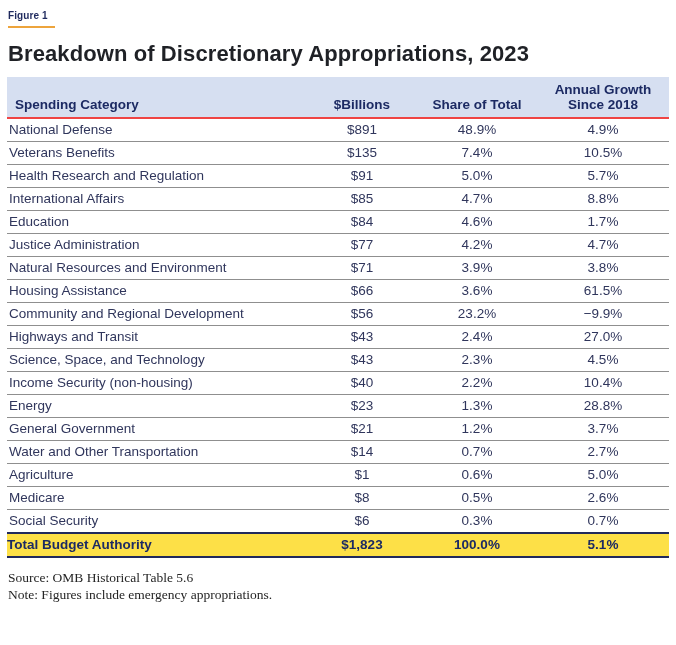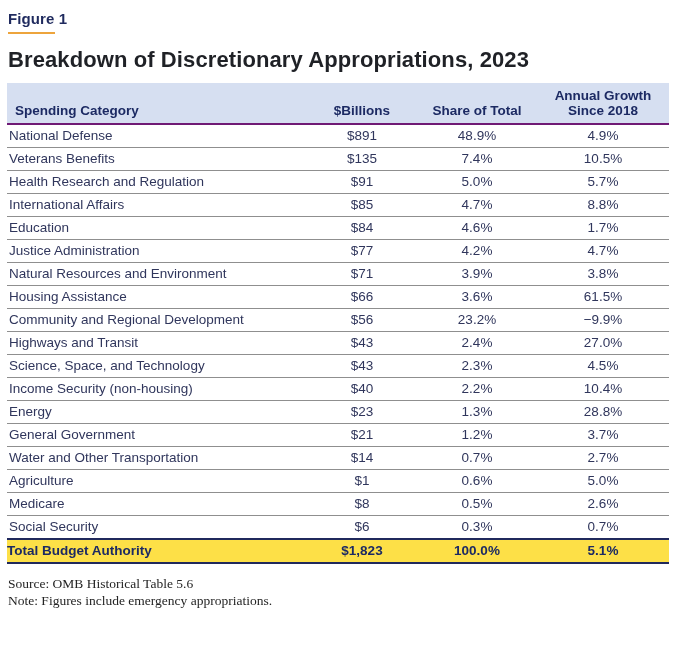--- a/index.html
+++ b/index.html
@@ -12,21 +12,21 @@
     font-family: "Liberation Sans", sans-serif;
   }
   .page {
     padding: 0 7px;
     box-sizing: border-box;
     width: 676px;
   }
   .figure-label {
     padding-top: 10px;
     margin-left: 1px;
-    font-size: 15px;
+    font-size: 10px;
     font-weight: bold;
     color: #1f2a5e;
     letter-spacing: 0.1px;
   }
   .figure-underline {
     width: 47px;
     height: 2px;
     background: #eda43c;
     margin: 5px 0 0 1px;
   }
@@ -51,21 +51,21 @@
   thead tr {
     background: #d6dff1;
   }
   th {
     color: #1c2a63;
     font-weight: bold;
     font-size: 13.5px;
     line-height: 15px;
     vertical-align: bottom;
     padding: 5px 0 5px;
-    border-bottom: 2px solid #701a75;
+    border-bottom: 2px solid #ef4444;
   }
   th.cat { text-align: left; padding-left: 8px; }
   th.num { text-align: center; white-space: pre-line; }
 
   tbody td {
     font-size: 13.5px;
     line-height: 15px;
     color: #30365c;
     padding: 3px 0 4px;
     border-bottom: 1px solid #8f8f8f;

